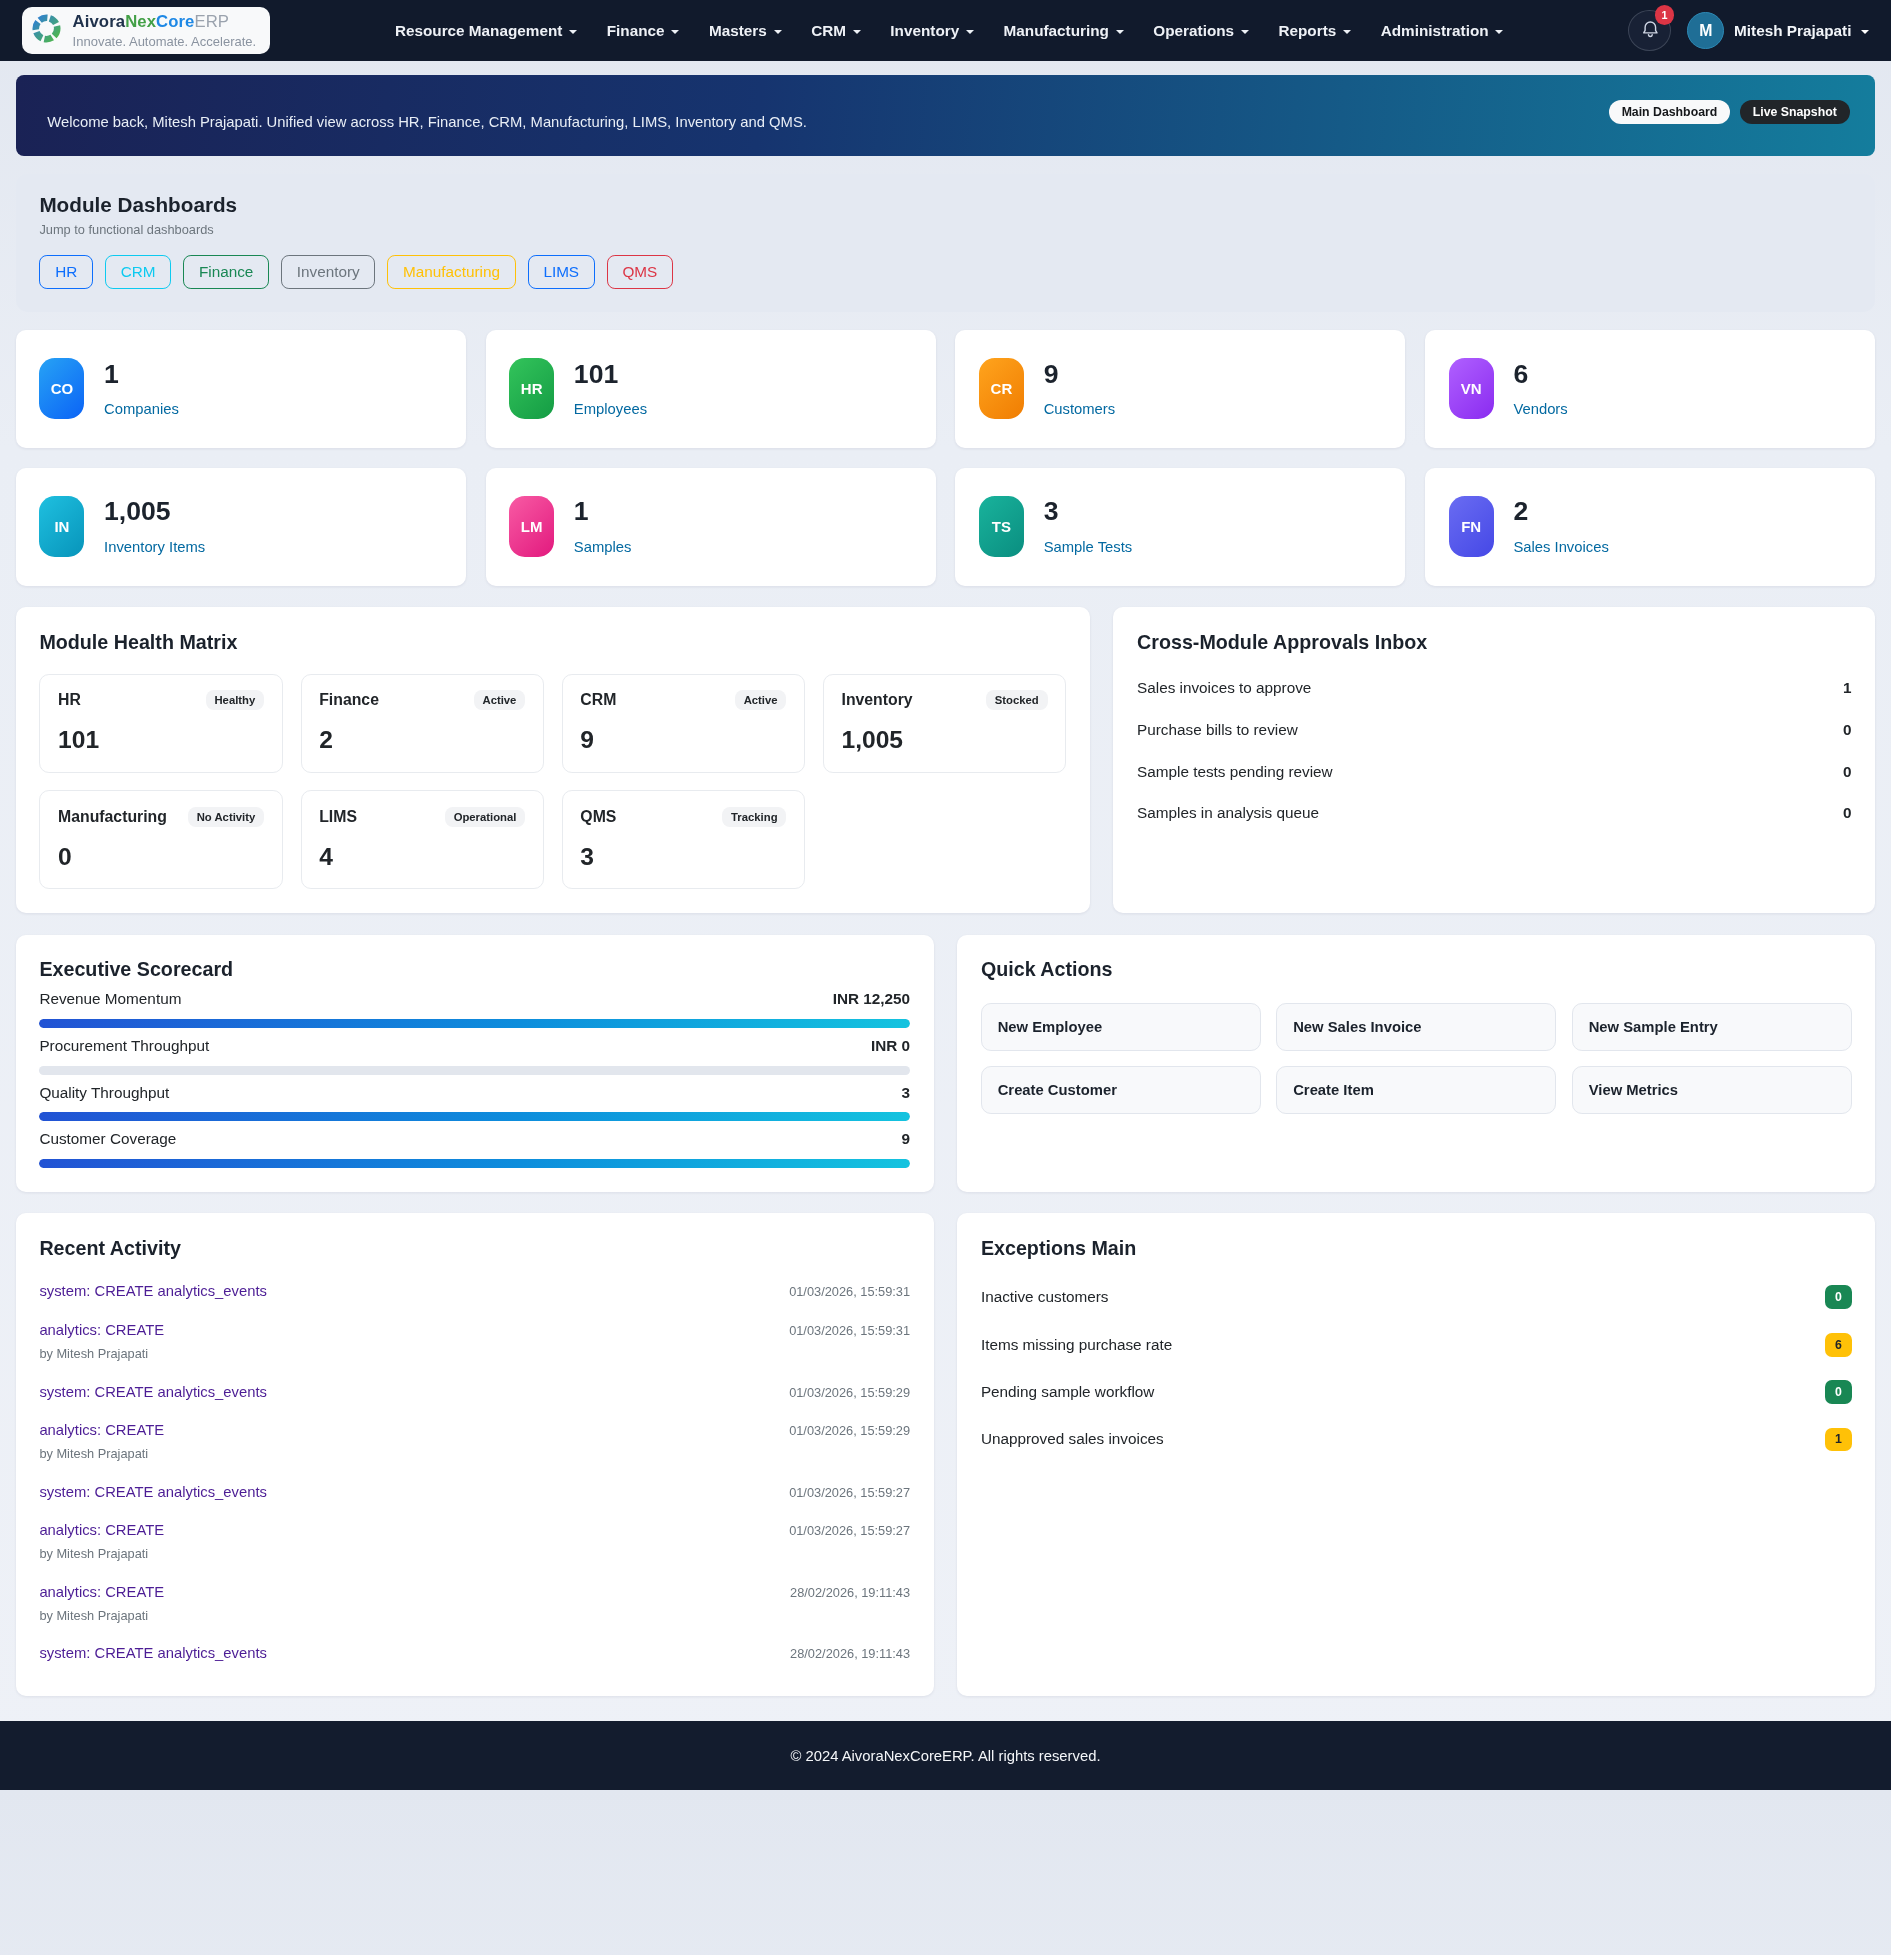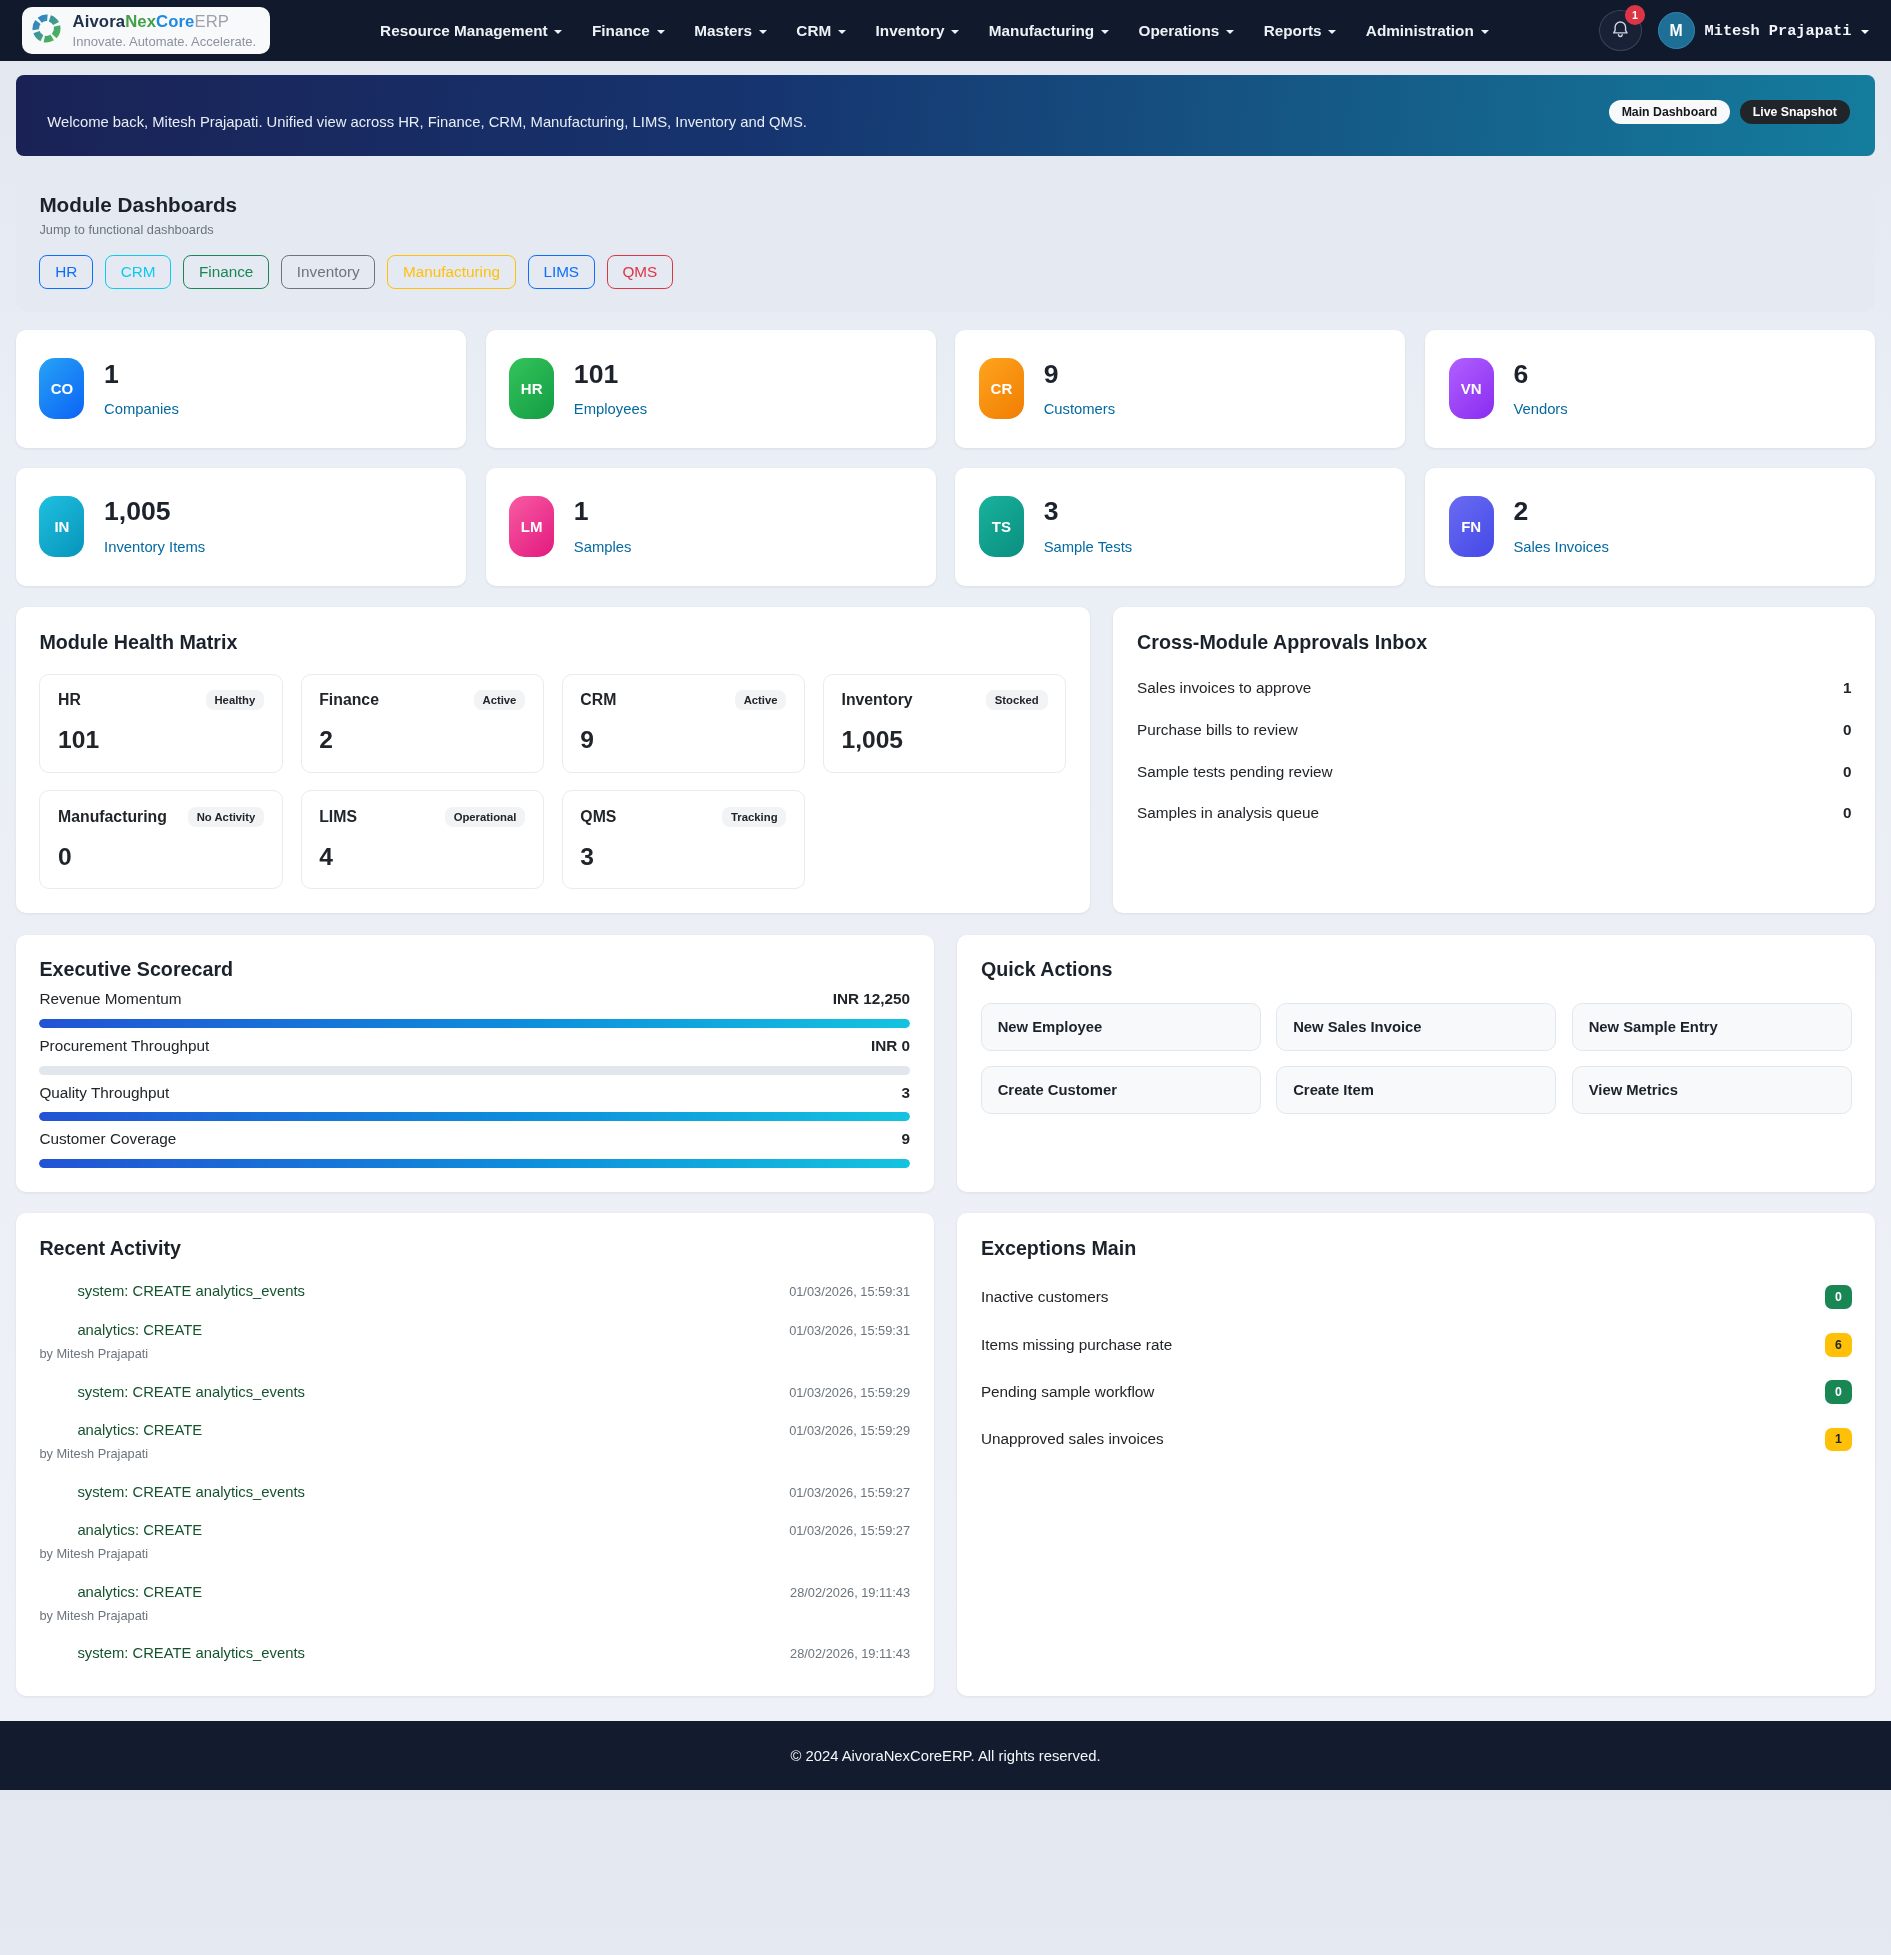--- a/index.html
+++ b/index.html
@@ -46,21 +46,21 @@
     position:absolute; top:-5.9px; right:-3.9px; background:#dc3545; color:#fff;
     font-size:10.8px; font-weight:700; min-width:19.7px; height:19.7px; border-radius:50%;
     display:flex; align-items:center; justify-content:center; padding:0 3.9px;
   }
   .user-btn { background:none; border:none; display:flex; align-items:center; gap:9.9px; color:#fff; }
   .avatar {
     width:37px; height:37px; border-radius:50%; background:#1f6e96; color:#fff;
     font-weight:700; font-size:15.8px; display:flex; align-items:center; justify-content:center;
     border:1px solid #2d89b5;
   }
-  .user-name { font-size:15.3px; font-weight:700; color:#f2f5f9;font-family:Liberation Mono, monospace; }
+  .user-name { font-size:15.3px; font-weight:700; color:#f2f5f9; }
 
   
   .hero {
     margin:13.8px 15.8px 0; border-radius:7.9px; position:relative;
     background:linear-gradient(95deg,#1a2255 0%,#16346f 40%,#147d9d 100%);
     padding:29.6px 31.5px 25.6px; color:#fff;
   }
   .hero-title { font-size:33px; font-weight:700; letter-spacing:0.2px; }
   .hero-sub { font-size:14.8px; margin-top:9.9px; color:#e8eef6; }
   .hero-badges { position:absolute; top:25.6px; right:25.6px; display:flex; gap:9.9px; }
@@ -149,21 +149,21 @@
   .qa-grid { display:grid; grid-template-columns:repeat(3,1fr); gap:15.8px; margin-top:21.7px; }
   .qa-btn {
     background:#f8f9fb; border:1px solid #e2e6ed; border-radius:9.9px;
     padding:14.8px 15.8px; font-size:14.8px; font-weight:700; color:#1b222c; text-align:left;
   }
 
   
   .act-list { margin-top:11.8px; }
   .act-item { padding:11.8px 0 10.8px; }
   .act-head { display:flex; align-items:baseline; justify-content:space-between; gap:15.8px; }
-  .act-title { font-size:14.8px; color:#14532d;margin-left:38px; }
+  .act-title { font-size:14.8px; color:#4c1d95; }
   .act-time { font-size:12.8px; color:#6c757d; white-space:nowrap; }
   .act-by { font-size:12.8px; color:#6c757d; margin-top:7.9px; }
 
   
   .footer {
     margin-top:25.6px; background:#131c2e; color:#f4f6f9;
     text-align:center; padding:26.6px 0; font-size:14.8px;
   }
 </style>
 </head>

